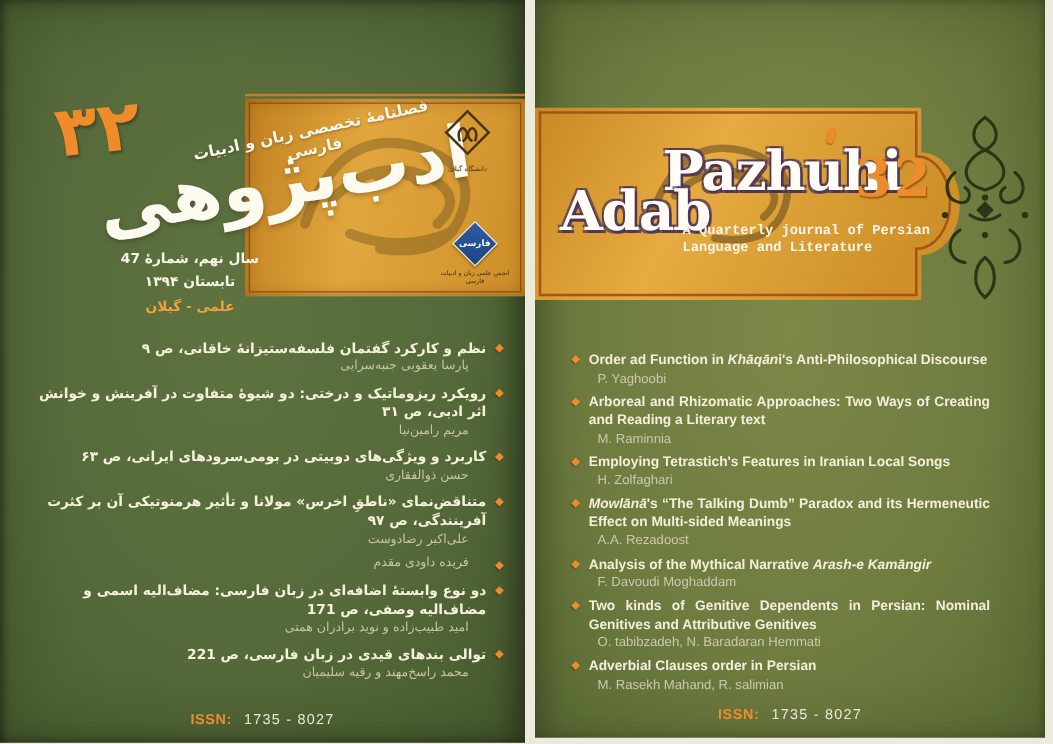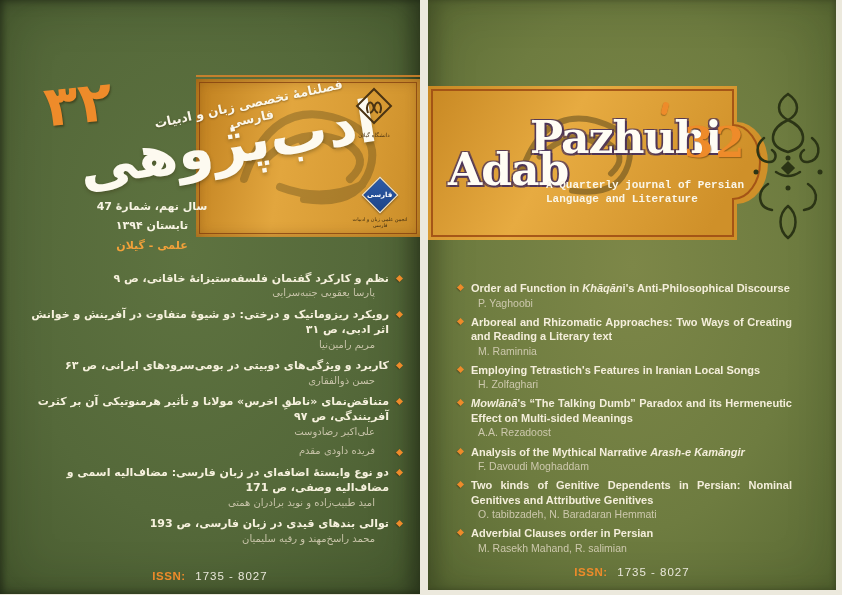--- a/index.html
+++ b/index.html
@@ -161,21 +161,21 @@
         </div>
         <div class="article">
           <div class="a-title"><span class="bullet"></span></div>
           <div class="a-author">فریده داودی مقدم</div>
         </div>
         <div class="article">
           <div class="a-title"><span class="bullet"></span><span>دو نوع وابستهٔ اضافه‌ای در زبان فارسی: مضاف‌الیه اسمی و مضاف‌الیه وصفی، ص 171</span></div>
           <div class="a-author">امید طبیب‌زاده و نوید برادران همتی</div>
         </div>
         <div class="article">
-          <div class="a-title"><span class="bullet"></span><span>توالی بندهای قیدی در زبان فارسی، ص 193</span></div>
+          <div class="a-title"><span class="bullet"></span><span>توالی بندهای قیدی در زبان فارسی، ص 221</span></div>
           <div class="a-author">محمد راسخ‌مهند و رقیه سلیمیان</div>
         </div>
       </div>
 
     <div class="issn-line">
       <span class="issn-label">ISSN:</span>
       <span class="issn-value">1735 - 8027</span>
     </div>
   </div>
 

